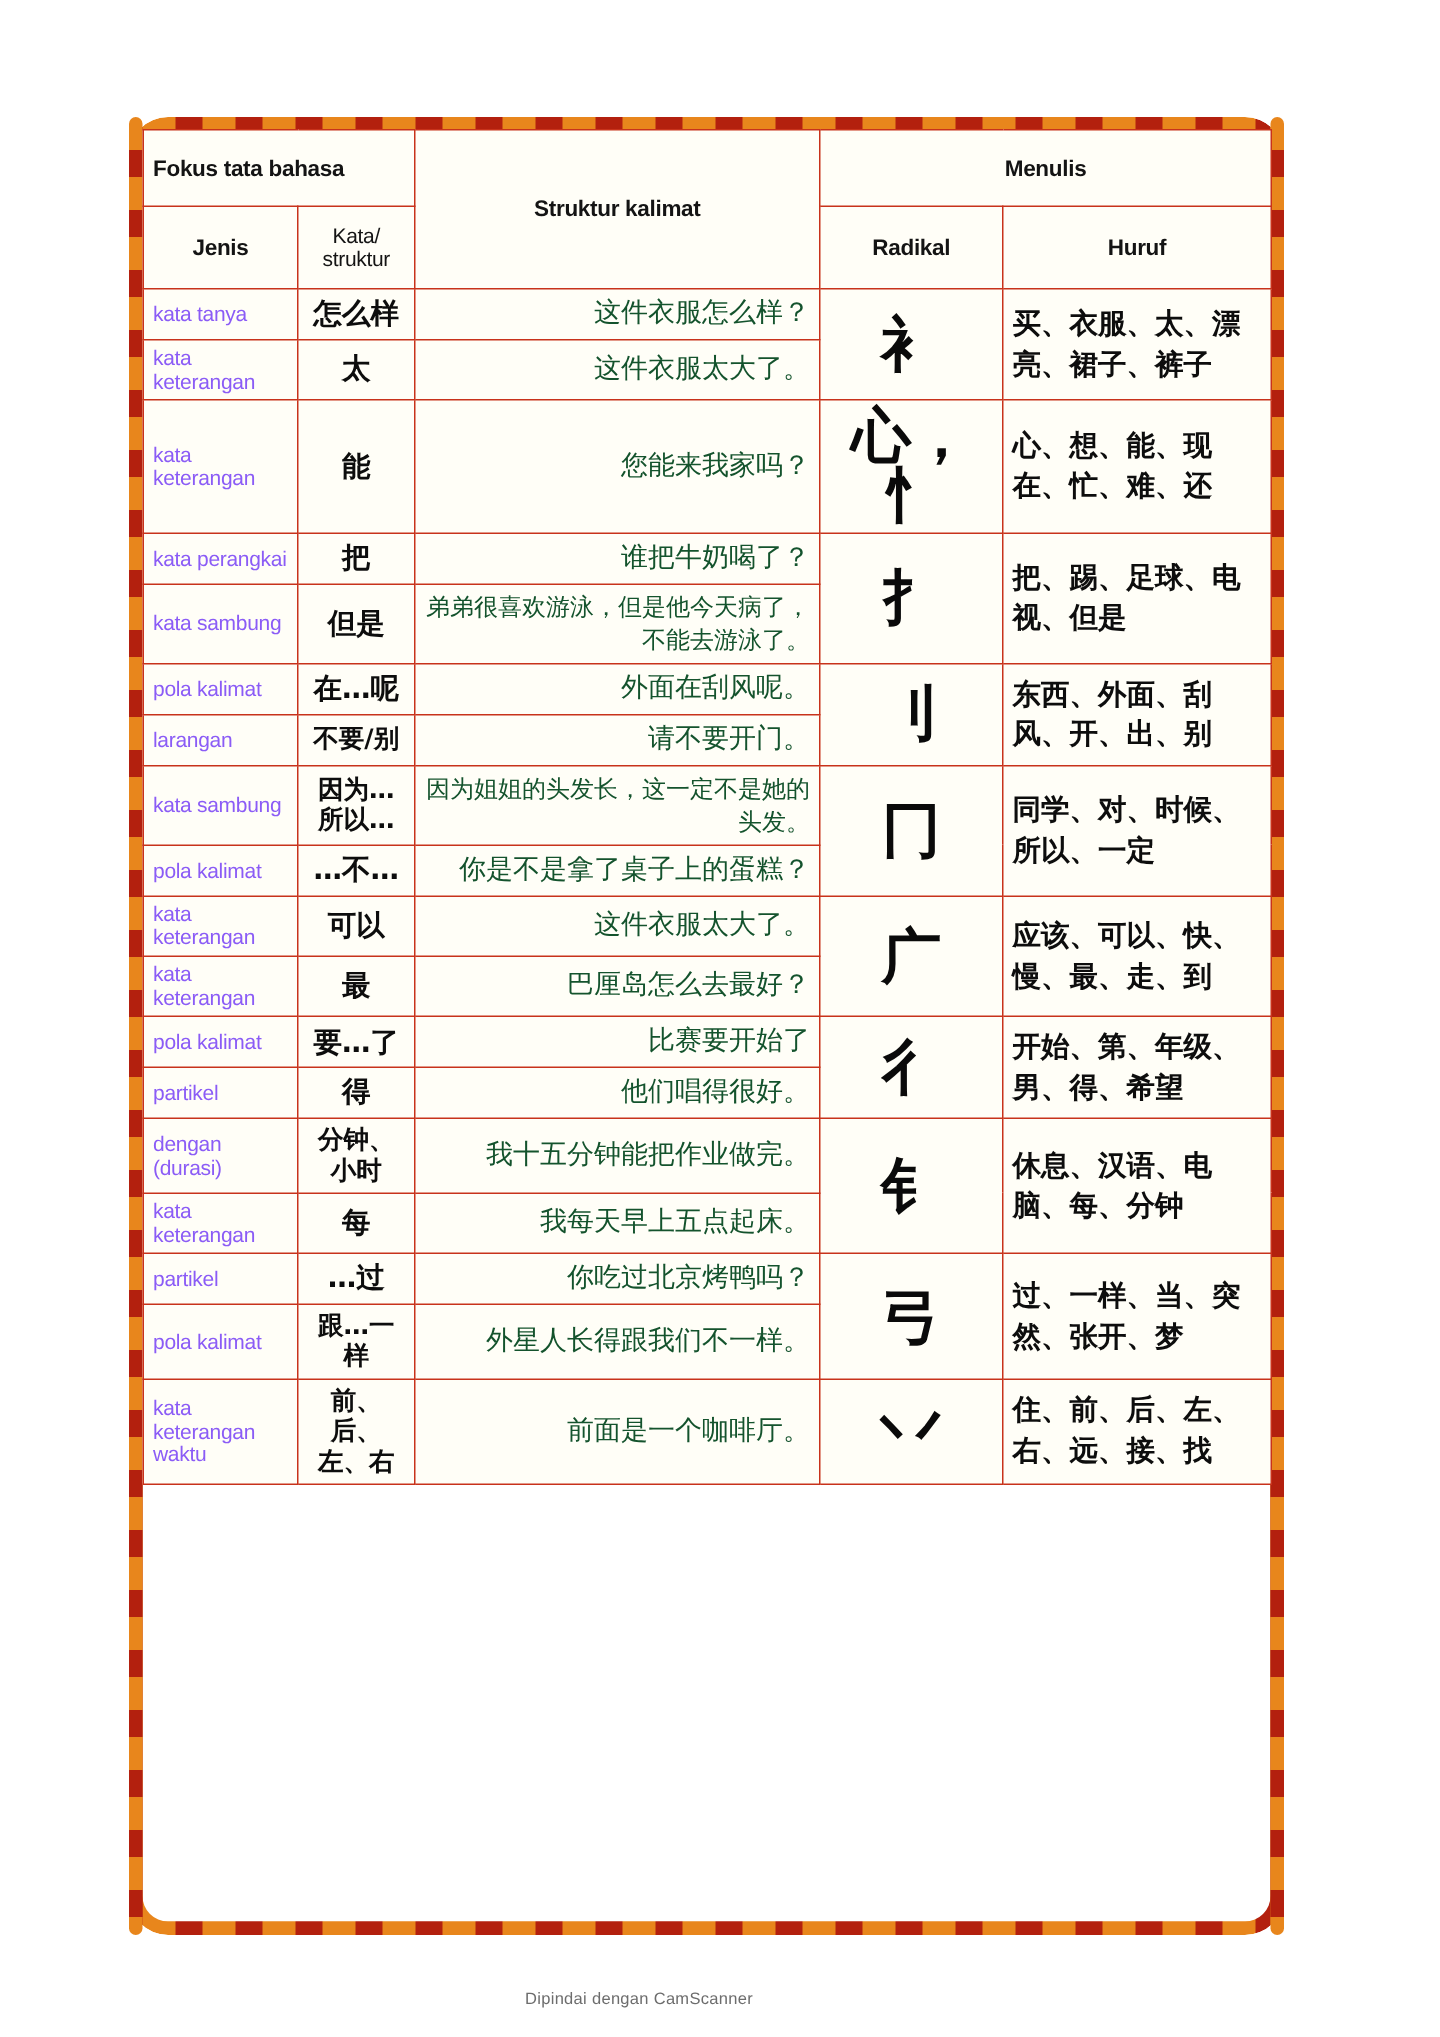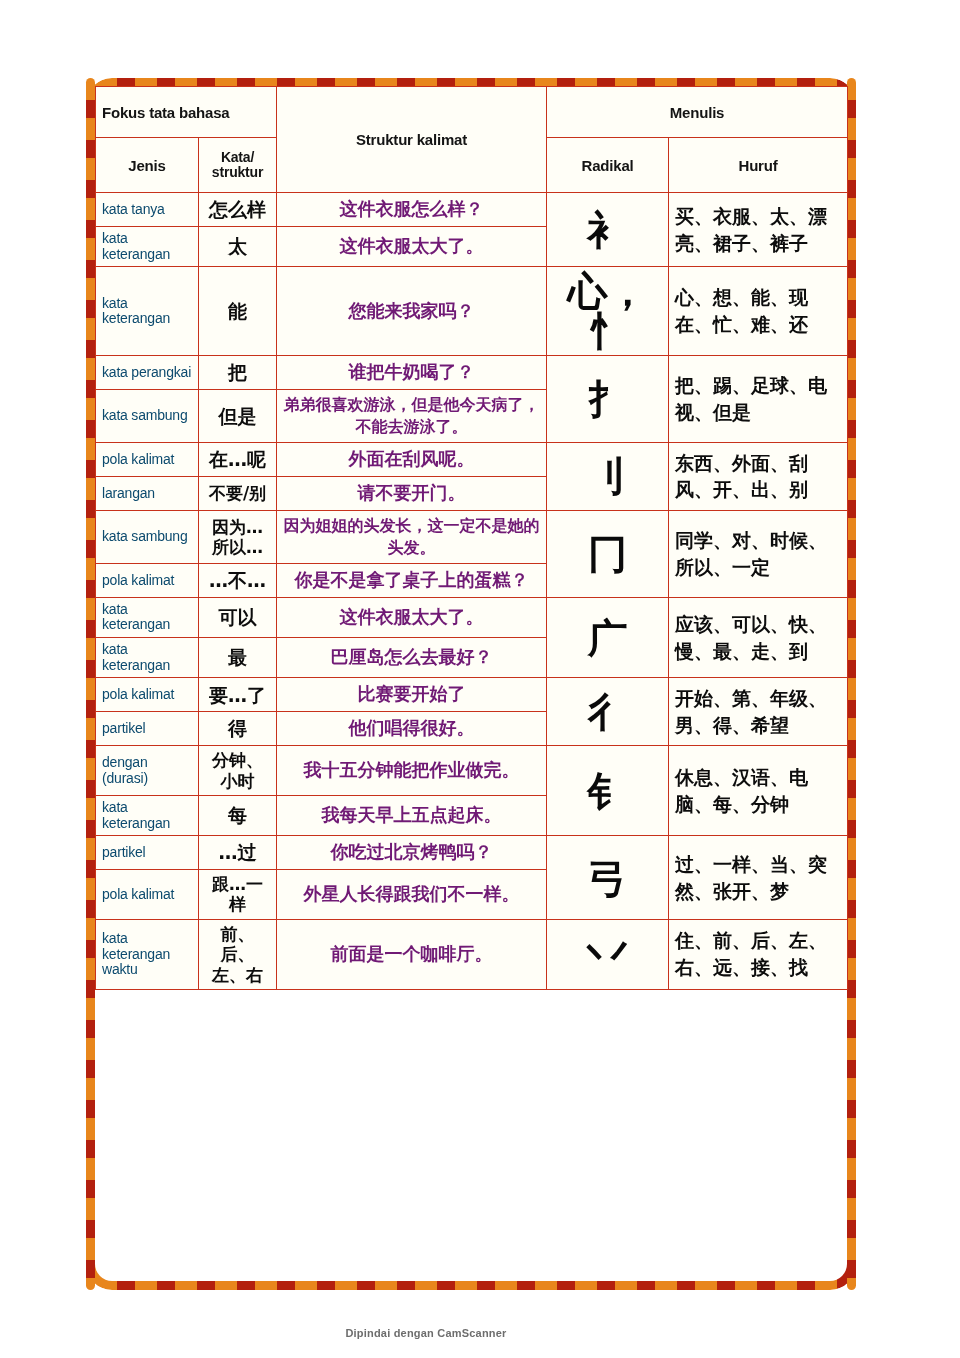--- a/index.html
+++ b/index.html
@@ -91,52 +91,52 @@
     text-align: center;
     letter-spacing: -0.2px;
   }
   th.hd-fokus {
     text-align: left;
     padding-left: 8px;
     font-size: 15px;
   }
   th.hd-sub {
     font-size: 14px;
-    font-weight: bold;
+    font-weight: normal;
     line-height: 1.05;
   }
 
   
   td.jenis {
     font-size: 14px;
-    color: #0c4a6e;
+    color: #8b5cf6;
     text-align: left;
     line-height: 1.12;
     padding-left: 7px;
     letter-spacing: -0.2px;
     margin-left: 43px;
   }
   td.kata {
     font-family: "DejaVu Sans", "Liberation Sans", sans-serif;
     font-size: 19px;
     text-align: center;
     color: #0d0d0d;
     line-height: 1.2;
     font-weight: 600;
     margin-top: 32px;
   }
   td.kata.sm { font-size: 17px; }
   td.struktur {
     font-family: "DejaVu Sans", "Liberation Sans", sans-serif;
     font-size: 18px;
-    color: #701a75;
-    text-align: center;
+    color: #14532d;
+    text-align: right;
     line-height: 1.38;
     padding-left: 9px;
-    font-weight: 700;
+    font-weight: 400;
   }
   td.struktur.sm { font-size: 16px; }
   td.radikal {
     font-family: "DejaVu Sans", "Liberation Sans", sans-serif;
     font-size: 40px;
     text-align: center;
     color: #0a0a0a;
     line-height: 1;
     font-weight: 600;
   }
@@ -154,21 +154,20 @@
   
   .watermark {
     position: absolute;
     left: 0;
     top: 1327px;
     width: 852px;
     text-align: center;
     font-size: 11px;
     color: #6d6d6d;
     letter-spacing: 0.2px;
-    font-weight: bold;
   }
 </style>
 </head>
 <body>
 
 <div id="page">
 
   <div class="frame"></div>
   <div class="frame-rail left"></div>
   <div class="frame-rail right"></div>

